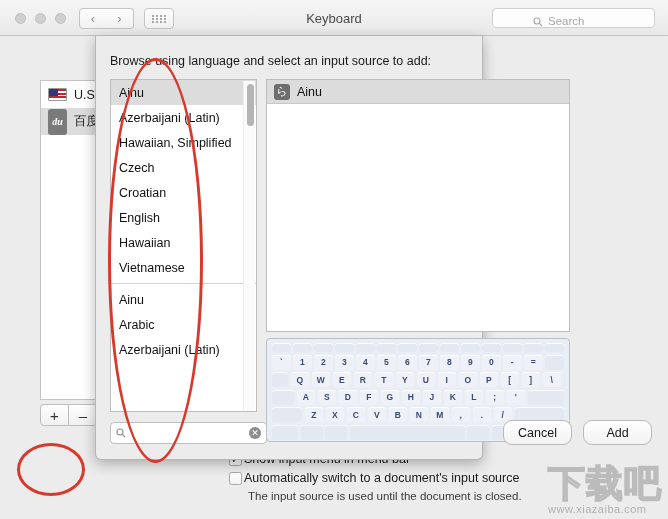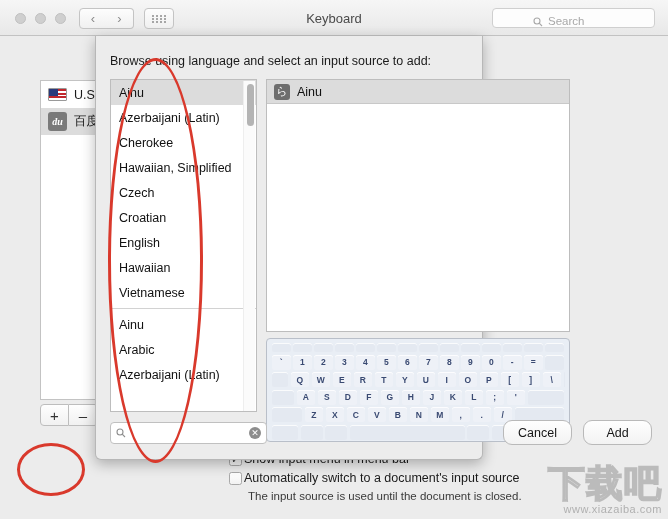--- a/index.html
+++ b/index.html
@@ -83,21 +83,21 @@
   }
   .flag-icon .stripes {
     position: absolute; inset: 0;
     background: repeating-linear-gradient(#c1272d 0 1.85px, #fff 1.85px 3.7px);
   }
   .flag-icon .canton {
     position: absolute; left: 0; top: 0; width: 9px; height: 7px;
     background: #2a3a7c;
   }
   .du-icon {
-    width: 19px; height: 19px; background: #7a7a7a; border-radius: 3px;
+    width: 19px; height: 26px; background: #7a7a7a; border-radius: 3px;
     color: #fff; font-size: 10px; font-style: italic; font-weight: bold;
     display: flex; align-items: center; justify-content: center; flex: none;
     font-family: "Liberation Serif", serif;
   }
   #plusminus {
     position: absolute; left: 18px; top: 352px;
     display: flex; height: 22px;
   }
   #btn-plus, #btn-minus {
     width: 29px; background: linear-gradient(#fefefe,#f1f1f1);
@@ -221,21 +221,21 @@
     border: 3.5px solid #d9392c;
     border-radius: 50%;
     pointer-events: none;
   }
   #annot-list { left: 108px; top: 58px; width: 95px; height: 405px; }
   #annot-plus { left: 17px; top: 443px; width: 68px; height: 53px; }
 
   
   #wm {
     position: absolute; right: 6px; bottom: 4px;
-    text-align: right; pointer-events: none;
+    text-align: left; pointer-events: none;
   }
   #wm-main {
     font-size: 37px; font-weight: bold; letter-spacing: 1px;
     color: transparent;
     -webkit-text-stroke: 1.5px rgba(120,120,120,.42);
     font-family: "DejaVu Sans", sans-serif; line-height: 1;
   }
   #wm-sub {
     font-size: 11px; color: rgba(120,120,120,.52);
     letter-spacing: .5px; margin-top: 1px;
@@ -328,23 +328,20 @@
 
     <div id="sheet-prompt">Browse using language and select an input source to add:</div>
 
     <div id="lang-box">
       <div id="lang-rows">
           <div class="lang-row sel">
             <span>Ainu</span>
           </div>
           <div class="lang-row">
             <span>Azerbaijani (Latin)</span>
-          </div>
-          <div class="lang-row">
-            <span>Cherokee</span>
           </div>
           <div class="lang-row">
             <span>Hawaiian, Simplified</span>
           </div>
           <div class="lang-row">
             <span>Czech</span>
           </div>
           <div class="lang-row">
             <span>Croatian</span>
           </div>

